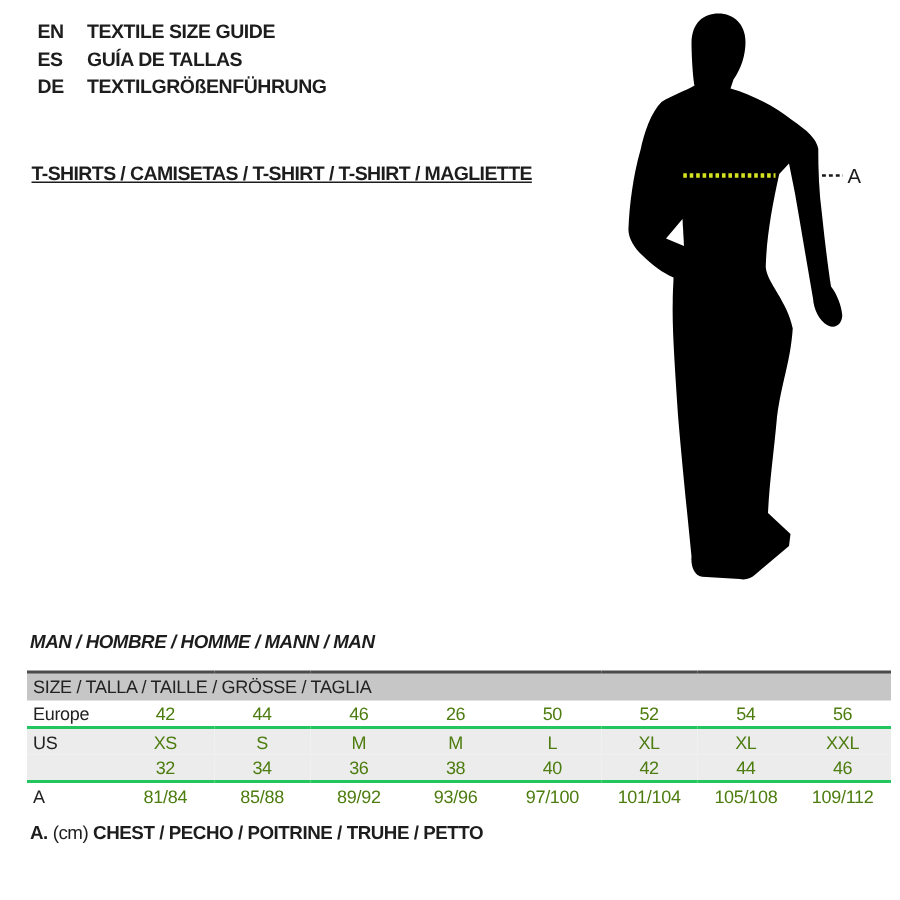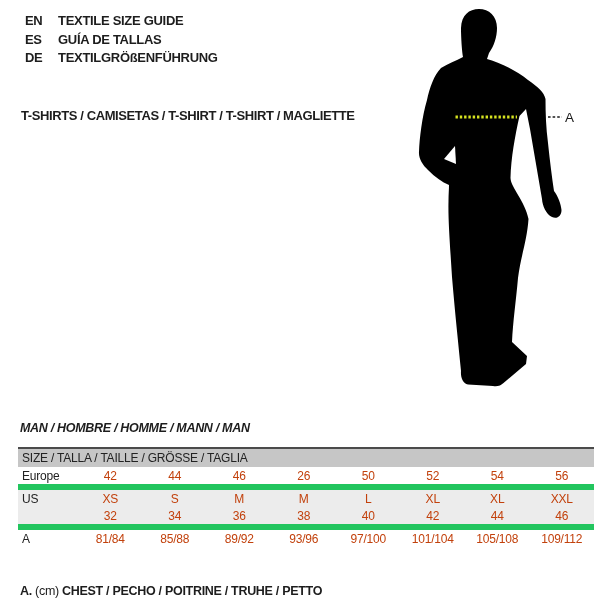--- a/index.html
+++ b/index.html
@@ -6,42 +6,42 @@
   body{
     width:600px;height:600px;position:relative;background:#ffffff;
     font-family:"Liberation Sans","DejaVu Sans",sans-serif;
     color:var(--text,#1d1d1d);
     -webkit-font-smoothing:antialiased;
   }
   .langs{position:absolute;left:25px;top:13px;}
   .lang-row{display:flex;height:18.5px;align-items:flex-start;font-weight:700;font-size:13px;letter-spacing:-0.3px;}
   .lang-code{width:33px;flex:0 0 33px;}
   .cats{position:absolute;left:21px;top:107px;}
-  .cat-line{font-weight:700;font-size:13px;line-height:18.5px;letter-spacing:-0.4px;white-space:nowrap;}
+  .cat-line{font-weight:700;font-size:13px;line-height:18.5px;letter-spacing:-0.4px;white-space:nowrap;text-decoration:underline;}
   .figure-wrap{position:absolute;left:415px;top:5px;width:160px;height:390px;}
   .section-title{position:absolute;left:20px;top:421px;font-weight:700;font-size:12.5px;letter-spacing:-0.3px;font-style:italic;}
   table.size-table{
     position:absolute;left:18px;top:447px;width:576px;
     border-collapse:collapse;table-layout:fixed;
     border-top:2px solid var(--table_top_border,#4b4b4b);
     font-size:12px;letter-spacing:-0.2px;
   }
   table.size-table col.label-col{width:60px;}
   table.size-table th{
     background:var(--header_bg,#c6c6c6);
     font-weight:400;text-align:left;height:18px;padding:0 15px 0 4px;
     color:#222;font-size:12px;
   }
   table.size-table td{
-    height:17px;text-align:center;padding:0;color:#c2410c;font-weight:400;vertical-align:middle;
+    height:17px;text-align:center;padding:0;color:#4d7c0f;font-weight:400;vertical-align:middle;
   }
   table.size-table td.row-label{text-align:left;padding-left:4px;color:#222;}
   tr.shade{background:var(--row_shade,#ececec);}
-  tr.line-top{border-top:6px solid #22c55e;}
-  .footnote{position:absolute;left:20px;top:548px;font-weight:700;font-size:12.5px;letter-spacing:-0.3px;margin-top:36px;}
+  tr.line-top{border-top:2px solid #22c55e;}
+  .footnote{position:absolute;left:20px;top:548px;font-weight:700;font-size:12.5px;letter-spacing:-0.3px;}
   .footnote .unit{font-weight:400;}
 </style>
 </head>
 <body>
 
 <div class="langs">
     <div class="lang-row">
       <span class="lang-code">EN</span>
       <span>TEXTILE SIZE GUIDE</span>
     </div>

